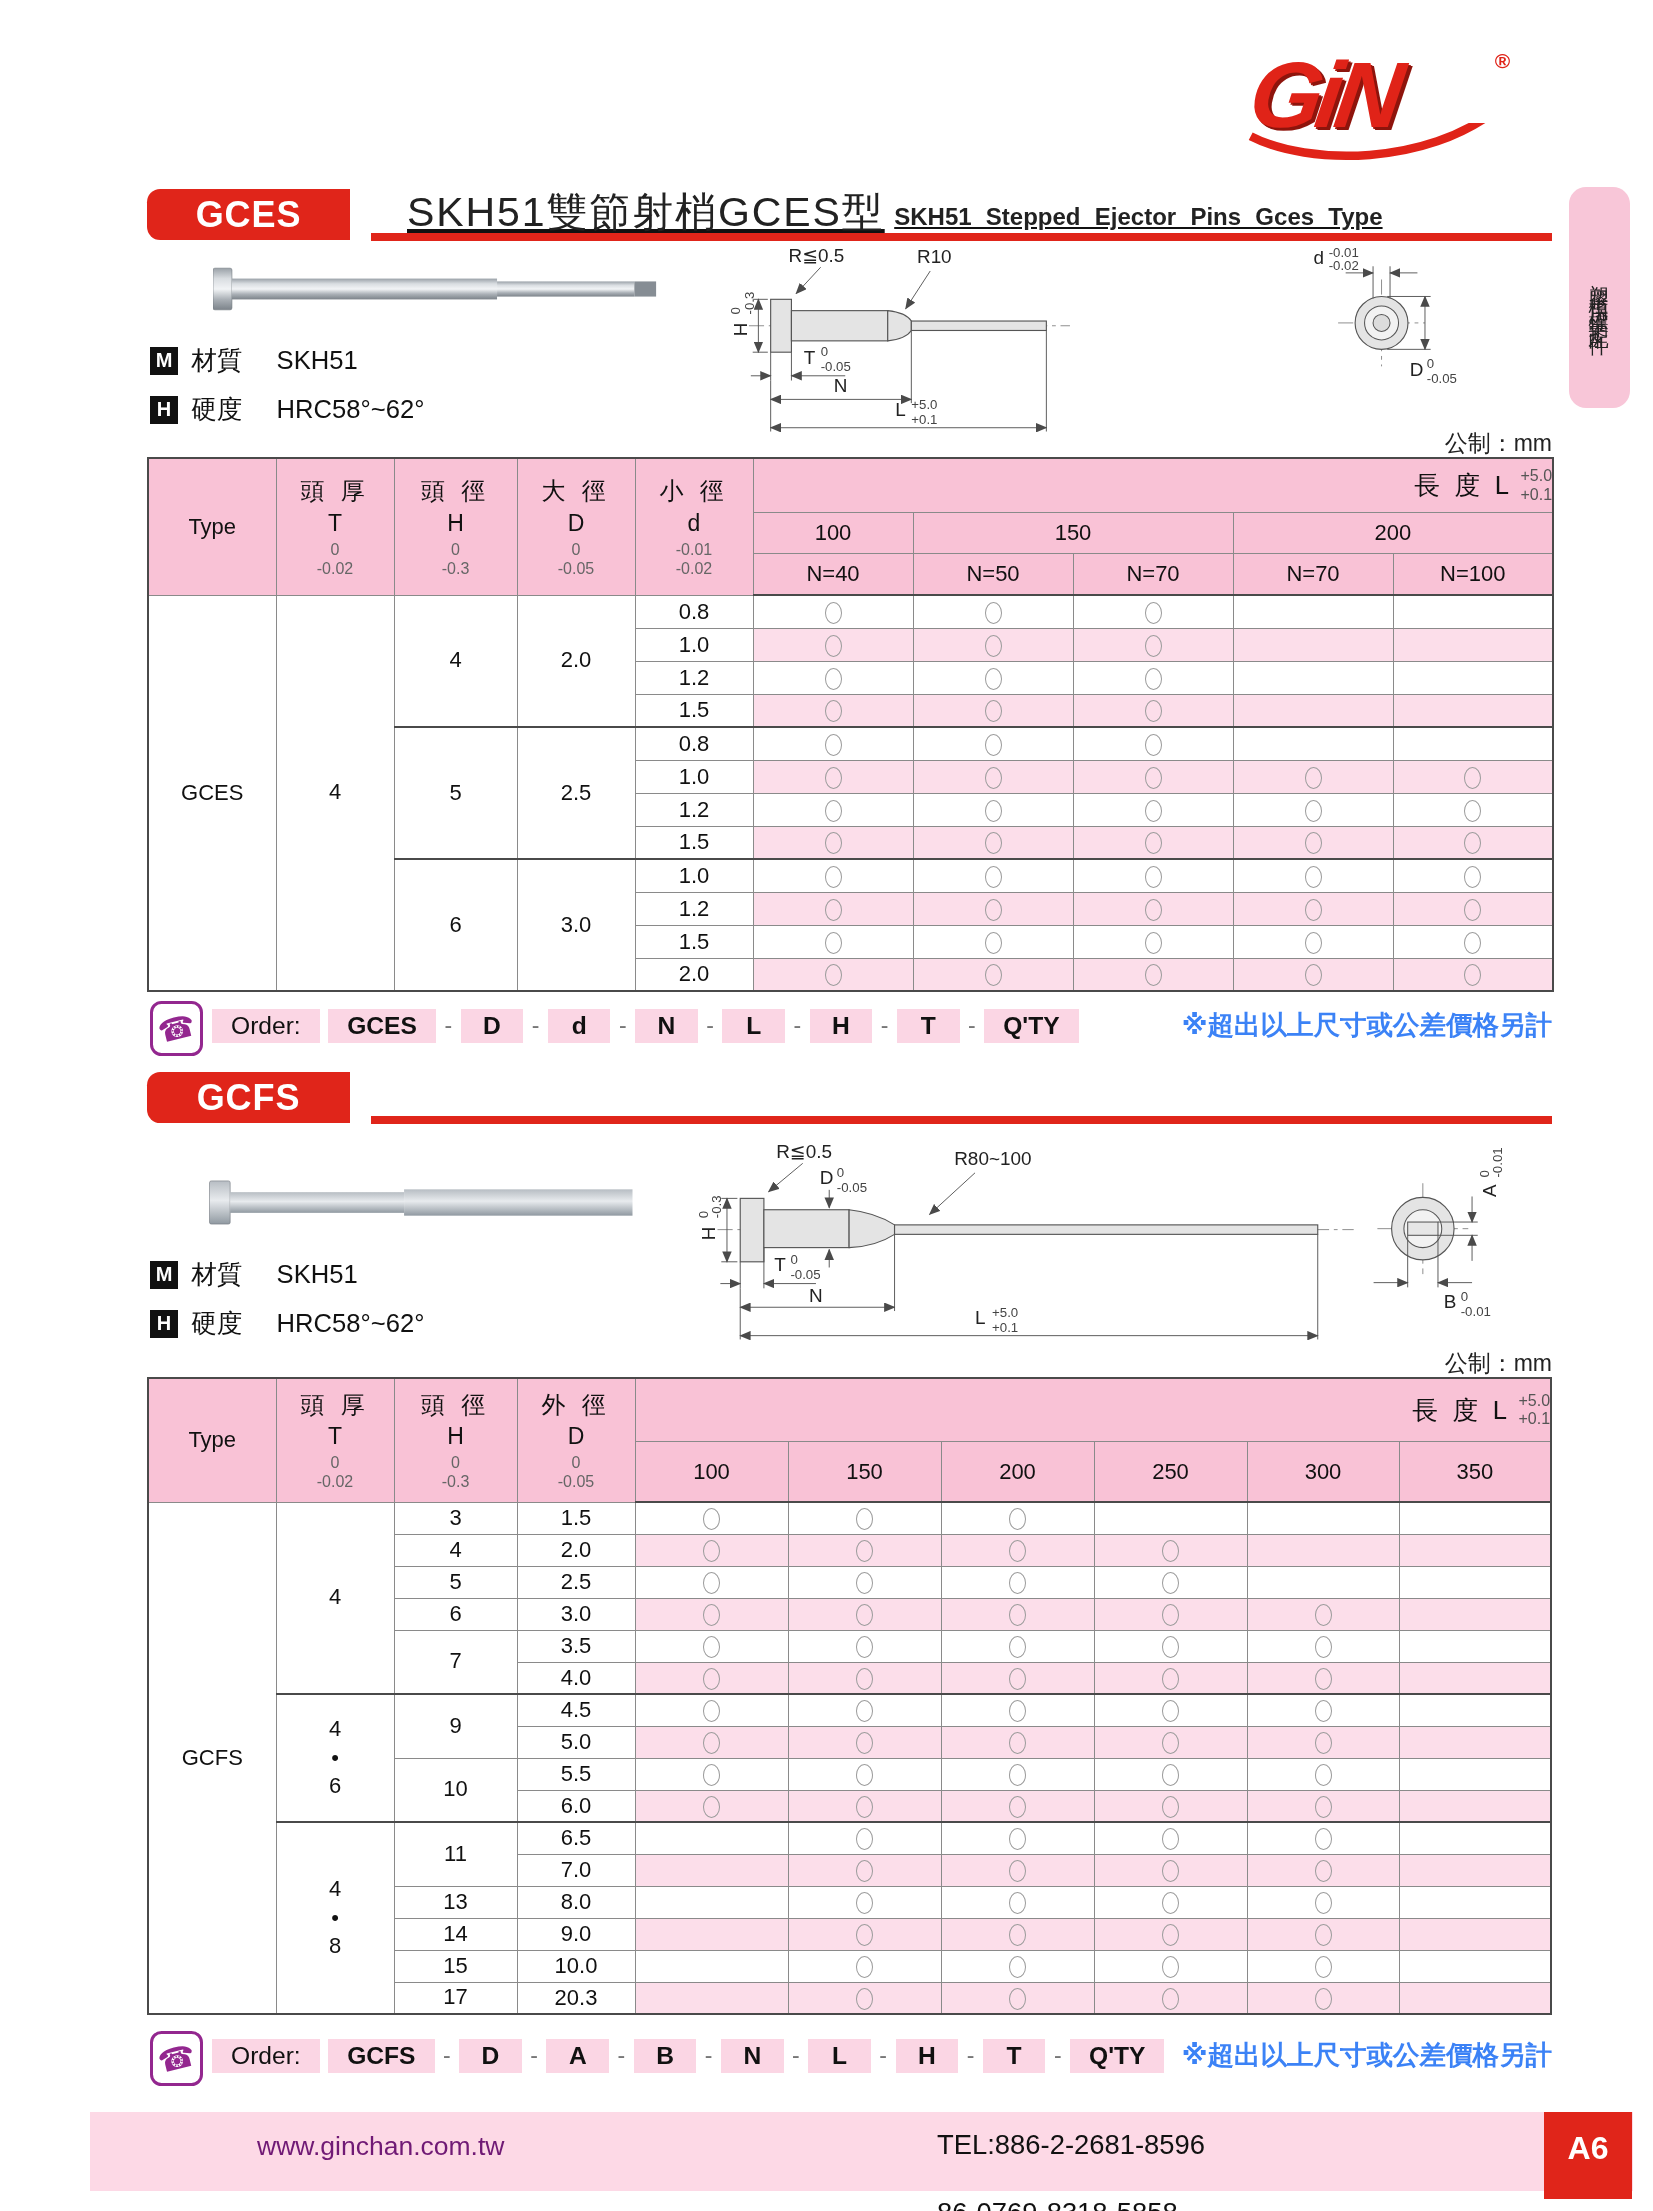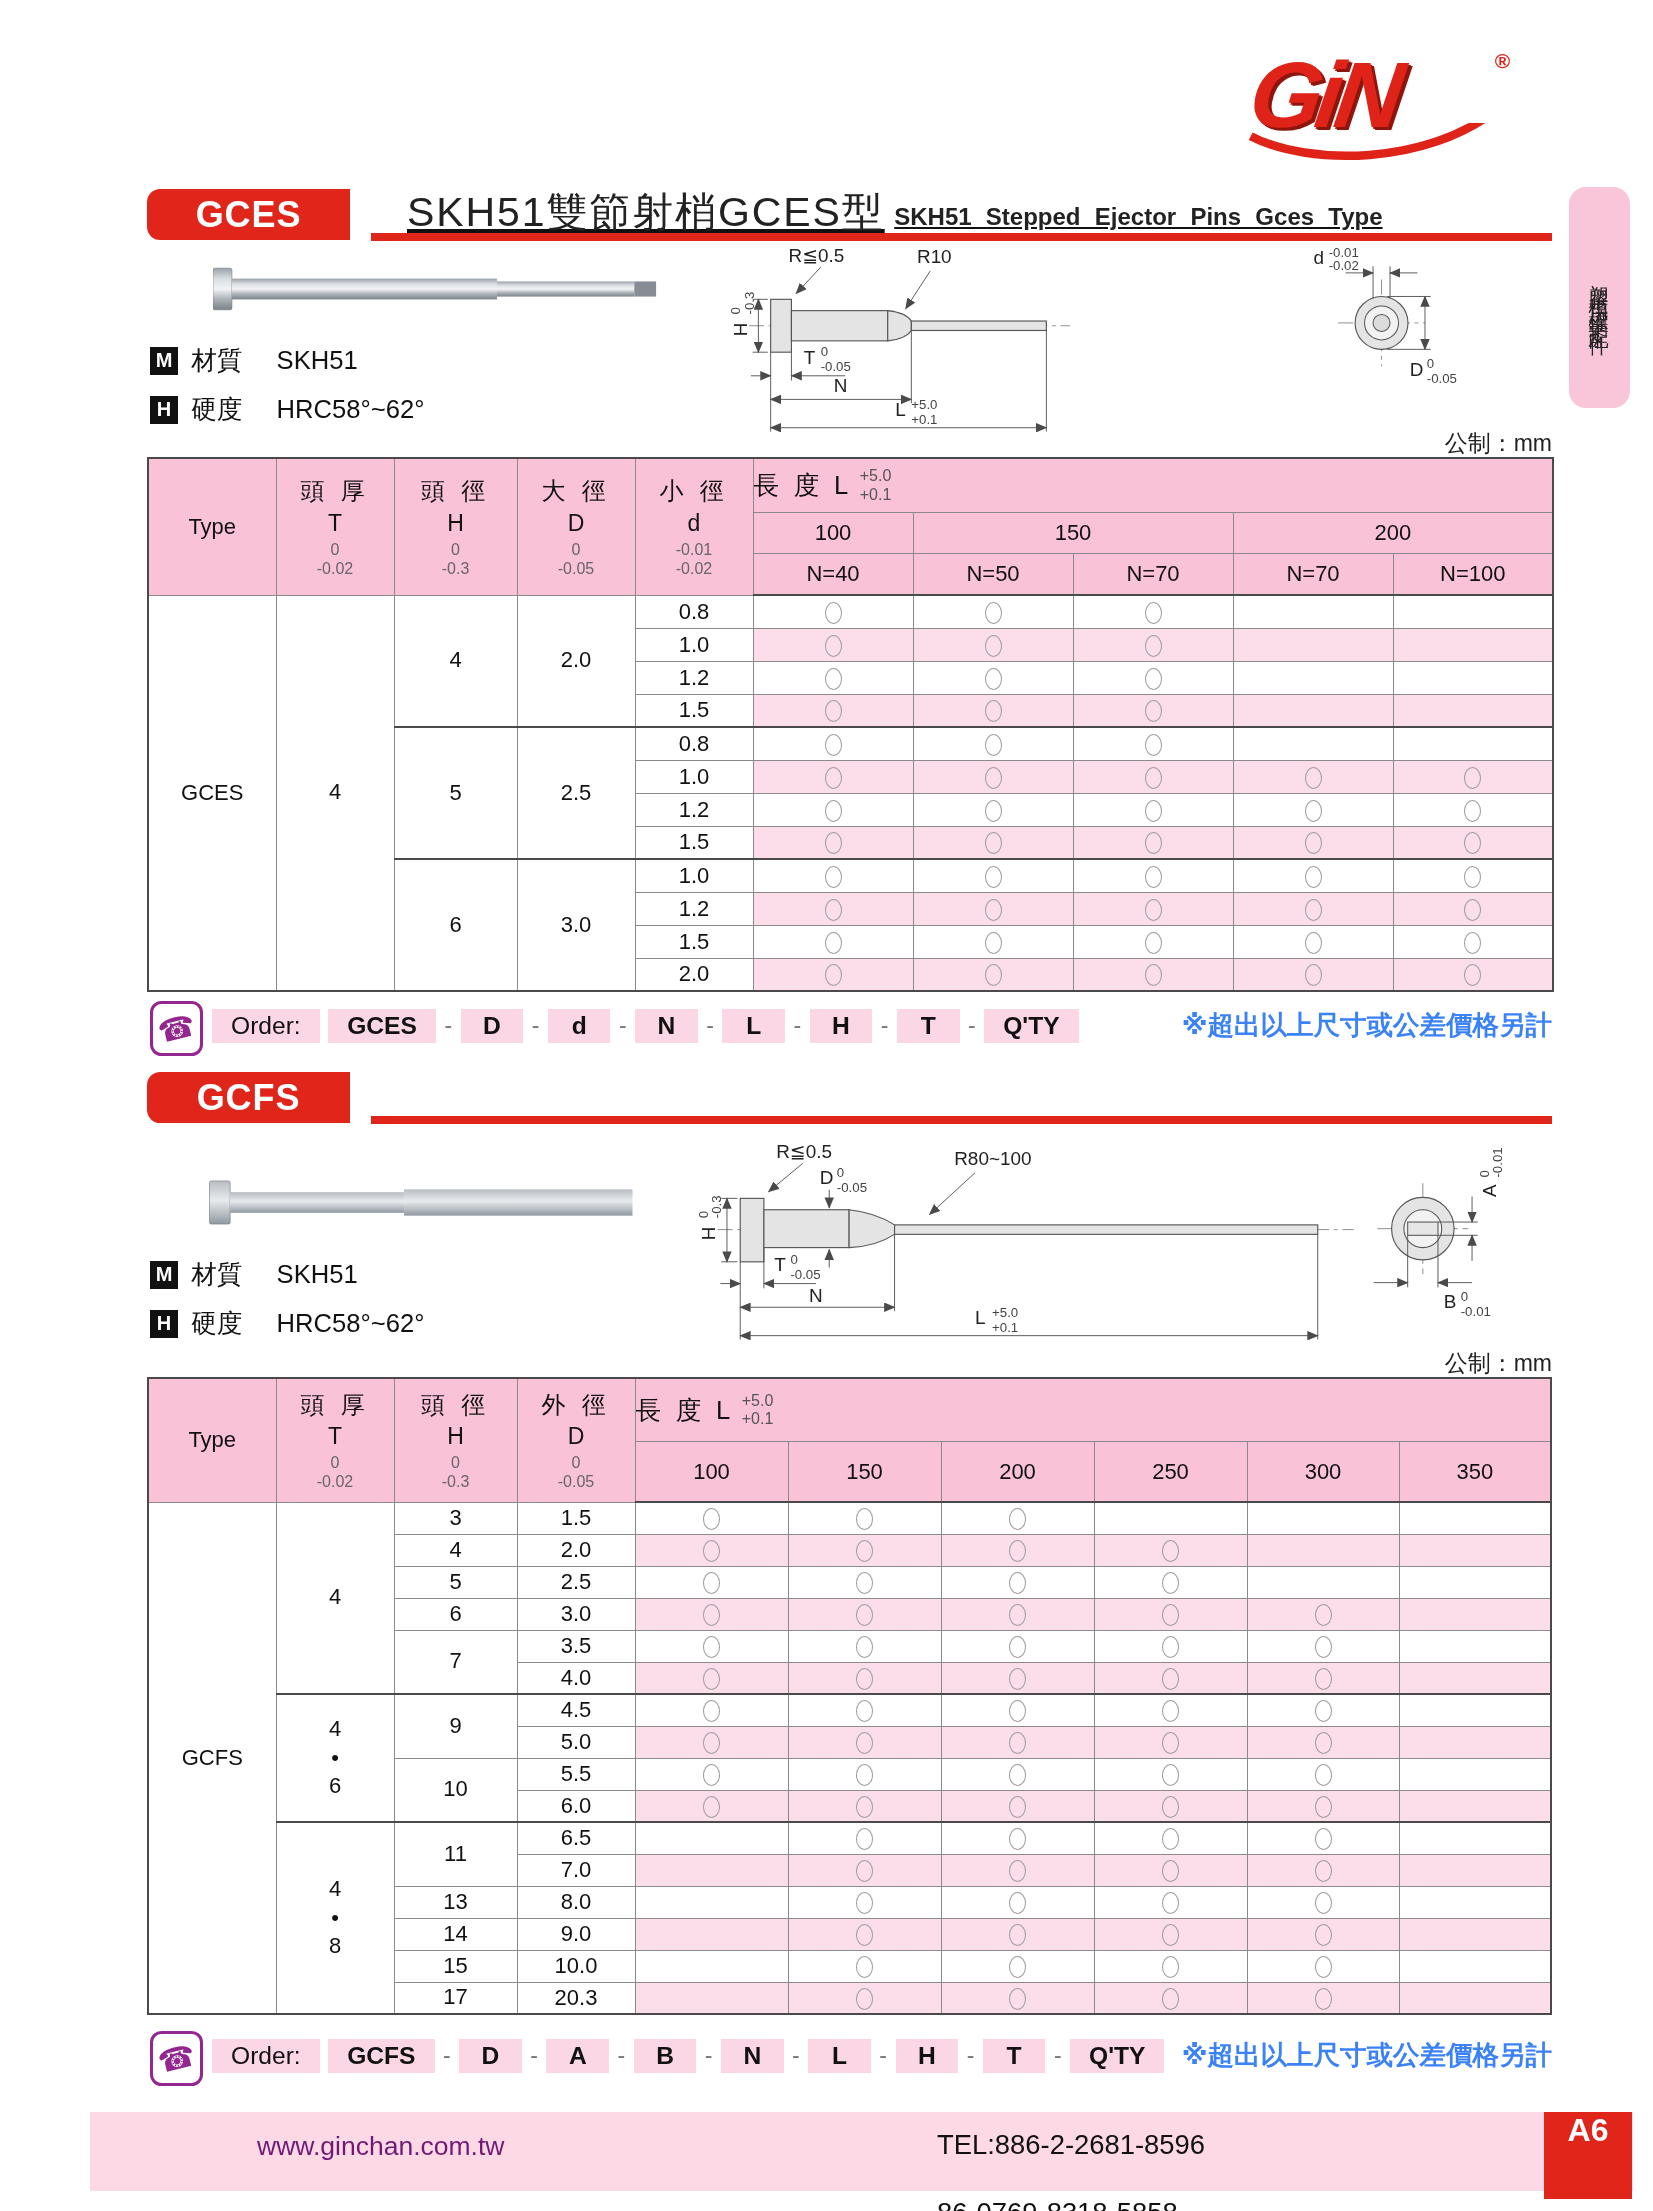--- a/index.html
+++ b/index.html
@@ -51,21 +51,21 @@
   table.dim-table{position:absolute;left:147px;width:1405px;border-collapse:collapse;
     table-layout:fixed;background:#fff;border:2.8px solid #4a4a4a;}
   .dim-table th,.dim-table td{border:0.9px solid #8a8a8a;padding:0;text-align:center;
     vertical-align:middle;font-size:22px;color:#111;font-weight:normal;overflow:hidden;}
   .dim-table thead th{background:#f9c2d6;}
   .dim-table thead tr:last-child th{border-bottom:2.8px solid #4a4a4a;}
   .zh{font-size:24px;letter-spacing:4.7px;}
   .sym{font-size:23px;margin-top:2.8px;}
   .tolwrap{font-size:16px;color:#666;line-height:1.18;margin-top:3.8px;}
   .typehead{font-size:24.6px;}
-  .lenwrap{display:flex;align-items:center;justify-content:flex-start;gap:7.6px;}
+  .lenwrap{display:flex;align-items:center;justify-content:flex-end;gap:7.6px;}
   .lenlbl{font-size:25.6px;letter-spacing:3.8px;}
   .lenstack{display:flex;flex-direction:column;font-size:16px;color:#555;line-height:1.15;text-align:left;}
   td.pr{background:#fcdeea;}
   td.gend,th.gend{border-bottom:2.4px solid #4a4a4a;}
   .typecell{font-weight:bold;font-size:24.6px;}
   .tval{font-size:23px;line-height:1.3;}
   .circ{display:inline-block;width:15px;height:20px;border:1.4px solid #9b9b9b;border-radius:50%;
     vertical-align:middle;}
   #gces-table tbody tr{height:33px;}
   #gcfs-table tbody tr{height:32px;}
@@ -82,21 +82,21 @@
   .chip.part{font-weight:600;min-width:24.6px;text-align:center;}
   .sep{color:#777;font-size:23px;}
   .order-note{position:absolute;font-size:26.5px;font-weight:bold;color:#3b82f6;width:568px;text-align:right;}
 
   
   .footer-bar{position:absolute;left:90px;top:2112px;width:1543px;height:79px;background:#fdd9e6;}
   .website{position:absolute;left:257px;top:2131px;font-size:26.5px;color:#701a75;}
   .tel{position:absolute;left:937px;top:2129px;font-size:27.4px;color:#111;display:flex;gap:36px;flex-direction:column;}
   .page-badge{position:absolute;left:1544px;top:2112px;width:88px;height:87px;background:#e0251a;
     color:#fff;font-size:32px;font-weight:bold;display:flex;justify-content:center;
-    align-items:flex-start;padding-top:0;box-sizing:border-box;}
+    align-items:flex-start;padding-top:18px;box-sizing:border-box;}
 </style>
 </head>
 <body>
 
 <div class="page">
 
   <div class="logo">
     <span class="logo-text">GiN</span><span class="logo-reg">®</span>
     <svg class="logo-swoosh" width="265" height="52" viewBox="0 0 280 55">
       <path d="M8,14 C70,46 195,44 268,-14" stroke="#e02318" stroke-width="9" fill="none"></path>

